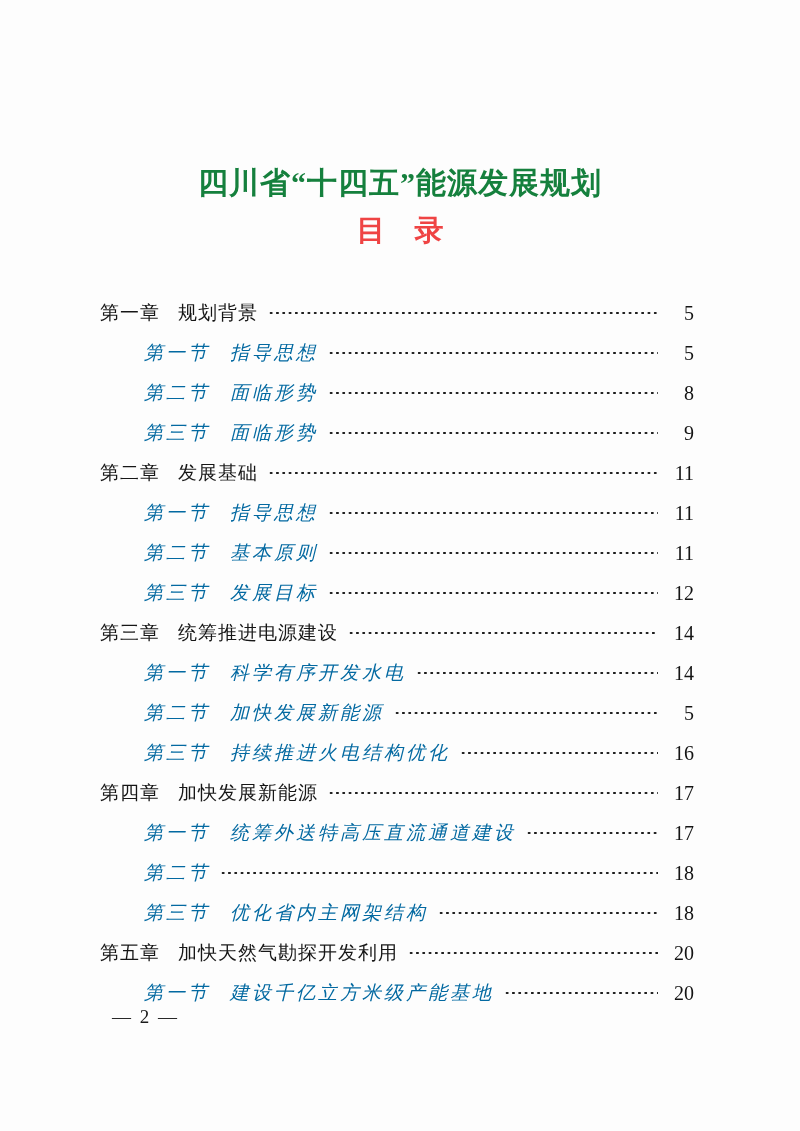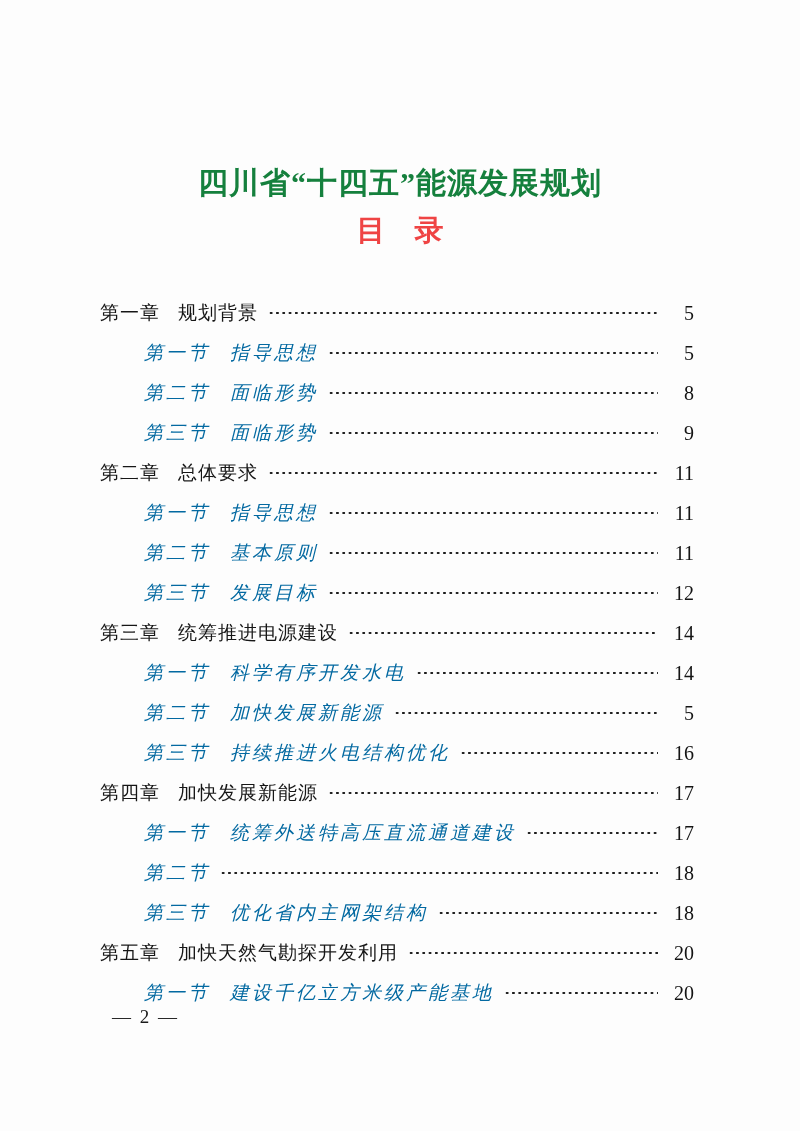--- a/index.html
+++ b/index.html
@@ -127,21 +127,21 @@
         <span class="pagenum">8</span>
       </div>
       <div class="toc-row section">
         <span class="entry-no">第三节</span>
         <span class="entry-title">面临形势</span>
         <span class="leader"></span>
         <span class="pagenum">9</span>
       </div>
       <div class="toc-row chapter">
         <span class="entry-no">第二章</span>
-        <span class="entry-title">总体要求</span>
+        <span class="entry-title">发展基础</span>
         <span class="leader"></span>
         <span class="pagenum">11</span>
       </div>
       <div class="toc-row section">
         <span class="entry-no">第一节</span>
         <span class="entry-title">指导思想</span>
         <span class="leader"></span>
         <span class="pagenum">11</span>
       </div>
       <div class="toc-row section">

